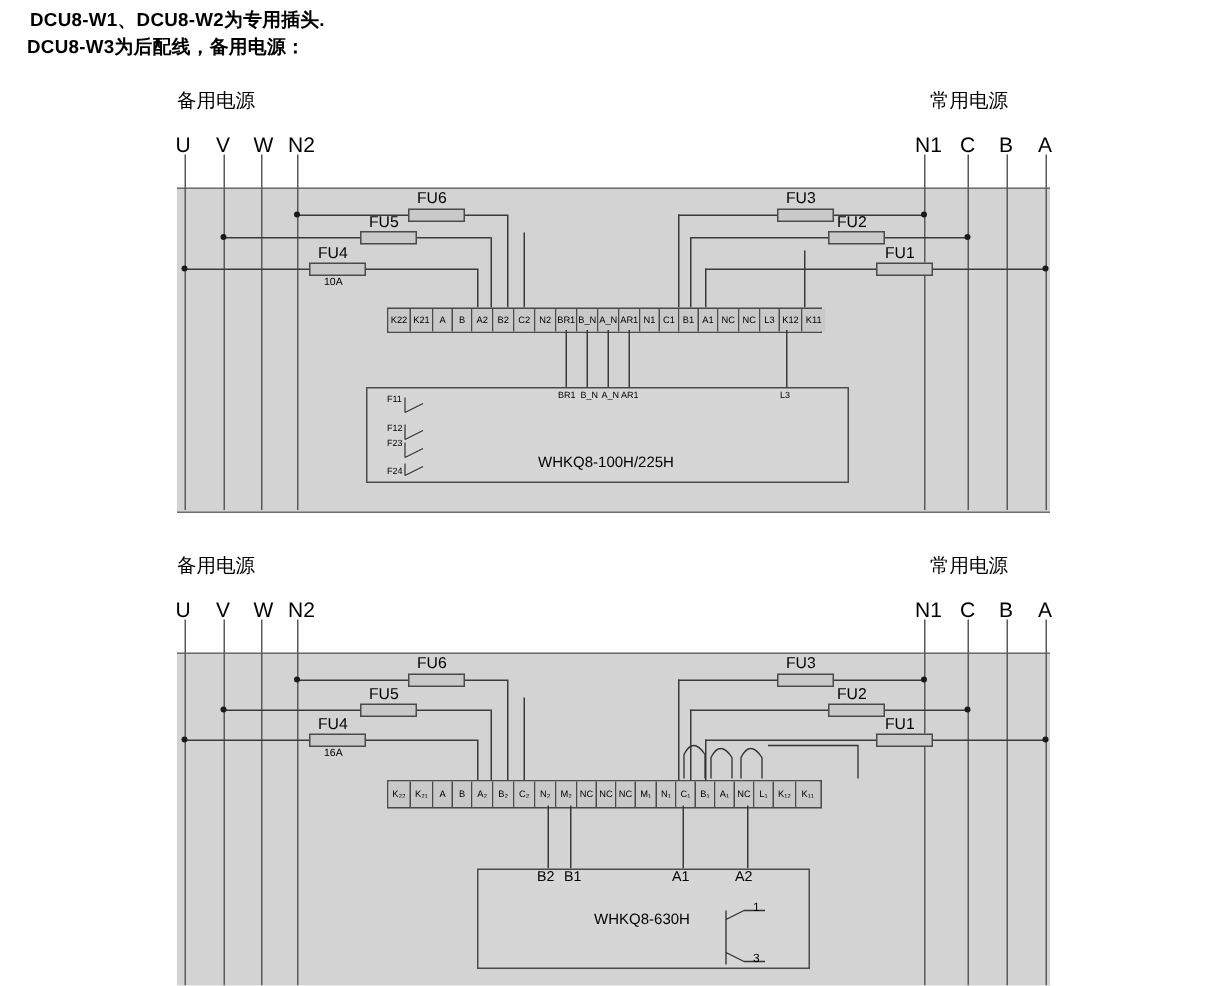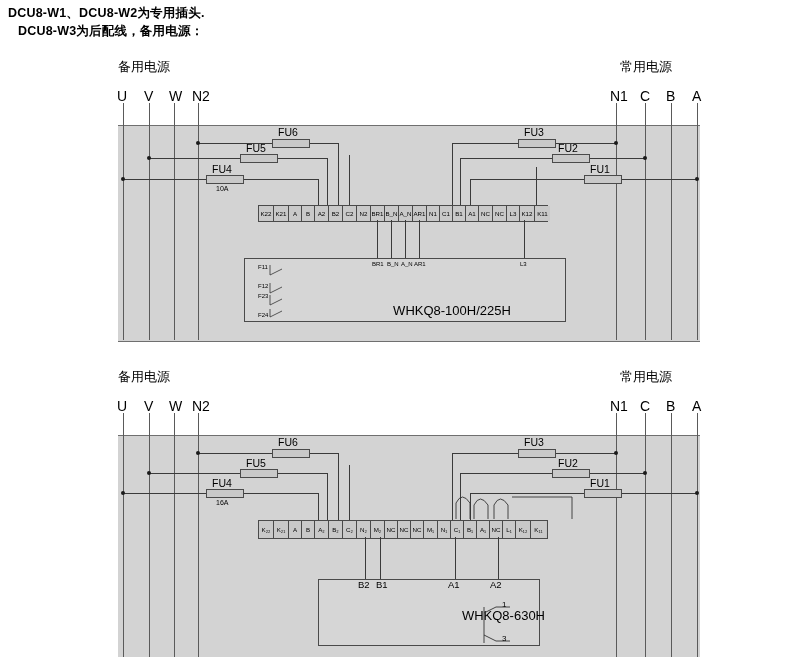--- a/index.html
+++ b/index.html
@@ -39,29 +39,29 @@
     border-right:1px solid #4a4a4a;
     font-size:6.2px;
     display:flex;align-items:center;justify-content:center;
     background:#c9c9c9;
     box-sizing:border-box;
   }
   .term:last-child{border-right:none;}
   .devbox{
     background:#d6d6d6;border:1px solid #4a4a4a;
   }
-  .devname{font-size:13px;text-align:center;white-space:nowrap;padding-left:48px;}
+  .devname{font-size:10px;text-align:center;white-space:nowrap;}
   .pinlbl{font-size:6px;white-space:nowrap;}
   .pinlbl2{font-size:9.5px;white-space:nowrap;}
   .cnum{font-size:8px;white-space:nowrap;}
 </style>
 </head>
 <body>
 
-<div class="abs hdr" style="left:8px;top:5px;">DCU8-W1、DCU8-W2为专用插头.</div>
+<div class="abs hdr" style="left:20px;top:5px;">DCU8-W1、DCU8-W2为专用插头.</div>
 <div class="abs hdr" style="left:18px;top:23px;">DCU8-W3为后配线，备用电源：</div>
 
 <div class="abs" style="left:0;top:55px;width:812px;height:290px;">
 
   <div class="abs cnlabel" style="left:118px;top:3px;">备用电源</div>
   <div class="abs cnlabel" style="left:620px;top:3px;">常用电源</div>
 
   <div class="abs philabel" style="left:117px;top:33px;">U</div>
   <div class="abs philabel" style="left:144px;top:33px;">V</div>
   <div class="abs philabel" style="left:169px;top:33px;">W</div>
@@ -275,21 +275,21 @@
     <div class="term" style="width:15px;">K₁₂</div>
     <div class="term" style="width:15px;">K₁₁</div>
   </div>
 
   <div class="abs wire" style="left:365px;top:172px;width:1px;height:42px;"></div>
   <div class="abs wire" style="left:380px;top:172px;width:1px;height:42px;"></div>
   <div class="abs wire" style="left:455px;top:172px;width:1px;height:42px;"></div>
   <div class="abs wire" style="left:498px;top:172px;width:1px;height:42px;"></div>
 
   <div class="abs devbox" style="left:318px;top:214px;width:220px;height:65px;"></div>
-  <div class="abs devname" style="left:301px;top:243px;width:196px;text-align:right;">WHKQ8-630H</div>
+  <div class="abs devname" style="left:330px;top:243px;width:196px;">WHKQ8-630H</div>
 
   <div class="abs pinlbl2" style="left:358px;top:214px;">B2</div>
   <div class="abs pinlbl2" style="left:376px;top:214px;">B1</div>
   <div class="abs pinlbl2" style="left:448px;top:214px;">A1</div>
   <div class="abs pinlbl2" style="left:490px;top:214px;">A2</div>
 
   <svg class="abs" style="left:480px;top:238px;" width="42" height="48" viewBox="0 0 42 48">
     <path d="M4 4 L4 40" stroke="#333" fill="none" stroke-width="0.9"></path>
     <path d="M4 10 L16 4" stroke="#333" fill="none" stroke-width="0.9"></path>
     <path d="M4 32 L16 38" stroke="#333" fill="none" stroke-width="0.9"></path>

